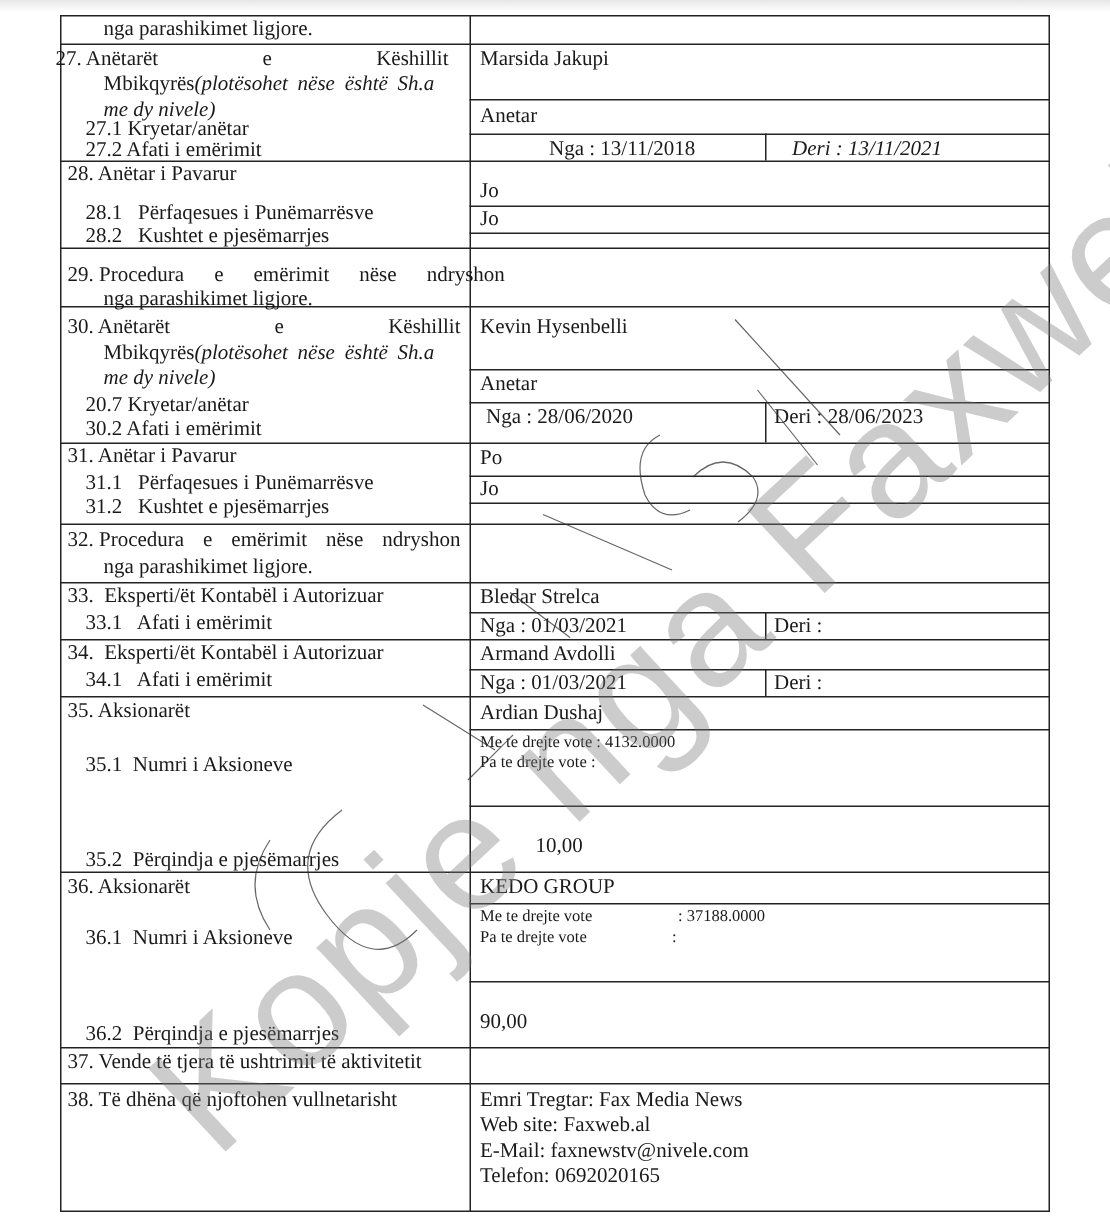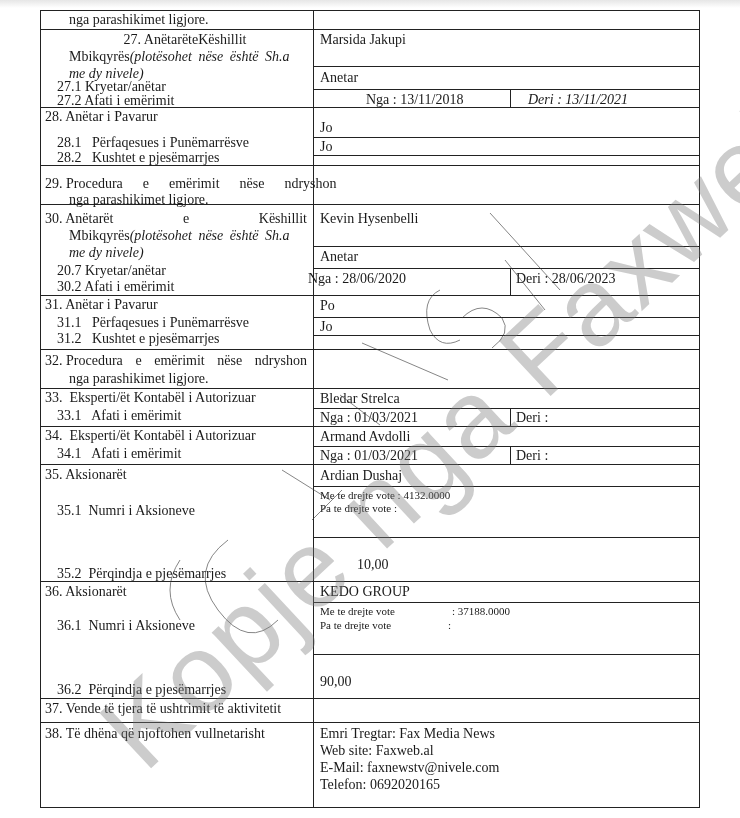--- a/index.html
+++ b/index.html
@@ -64,21 +64,21 @@
 <div class="vl" style="left:510px; top:446px; height:18px;"></div>
 
 <div class="hl" style="left:313px; width:387px; top:486px;"></div>
 <div class="hl" style="left:313px; width:387px; top:537px;"></div>
 
 <div class="hl" style="left:313px; width:387px; top:602px;"></div>
 <div class="hl" style="left:313px; width:387px; top:654px;"></div>
 
 <div class="t" style="left:69px; top:12px;">nga parashikimet ligjore.</div>
 
-<div class="t just" style="left:54px; top:32px;justify-content:center;">
+<div class="t just" style="left:37px; top:32px;">
   <span>27. Anëtarët</span>
   <span>e</span>
   <span>Këshillit</span>
 </div>
 <div class="t" style="left:69px; top:49px;">
   <span>Mbikqyrës</span><span class="it" style="word-spacing:3px;">(plotësohet nëse është Sh.a</span>
 </div>
 <div class="t it" style="left:69px; top:66px;">me dy nivele)</div>
 <div class="t" style="left:57px; top:79px;">27.1  Kryetar/anëtar</div>
 <div class="t" style="left:57px; top:93px;">27.2  Afati i emërimit</div>
@@ -108,21 +108,21 @@
   <span>Këshillit</span>
 </div>
 <div class="t" style="left:69px; top:228px;">
   <span>Mbikqyrës</span><span class="it" style="word-spacing:3px;">(plotësohet nëse është Sh.a</span>
 </div>
 <div class="t it" style="left:69px; top:245px;">me dy nivele)</div>
 <div class="t" style="left:57px; top:263px;">20.7  Kryetar/anëtar</div>
 <div class="t" style="left:57px; top:279px;">30.2  Afati i emërimit</div>
 <div class="t" style="left:320px; top:211px;">Kevin Hysenbelli</div>
 <div class="t" style="left:320px; top:249px;">Anetar</div>
-<div class="t" style="left:308px; top:271px;">Nga :  28/06/2020</div>
+<div class="t" style="left:324px; top:271px;">Nga :  28/06/2020</div>
 <div class="t" style="left:516px; top:271px;">Deri : 28/06/2023</div>
 
 <div class="t" style="left:45px; top:297px;">31. Anëtar i Pavarur</div>
 <div class="t" style="left:57px; top:315px; white-space:pre;">31.1   Përfaqesues i Punëmarrësve</div>
 <div class="t" style="left:57px; top:331px; white-space:pre;">31.2   Kushtet e pjesëmarrjes</div>
 <div class="t" style="left:320px; top:298px;">Po</div>
 <div class="t" style="left:320px; top:319px;">Jo</div>
 
 <div class="t just" style="left:45px; top:353px;">
   <span>32. Procedura</span>

